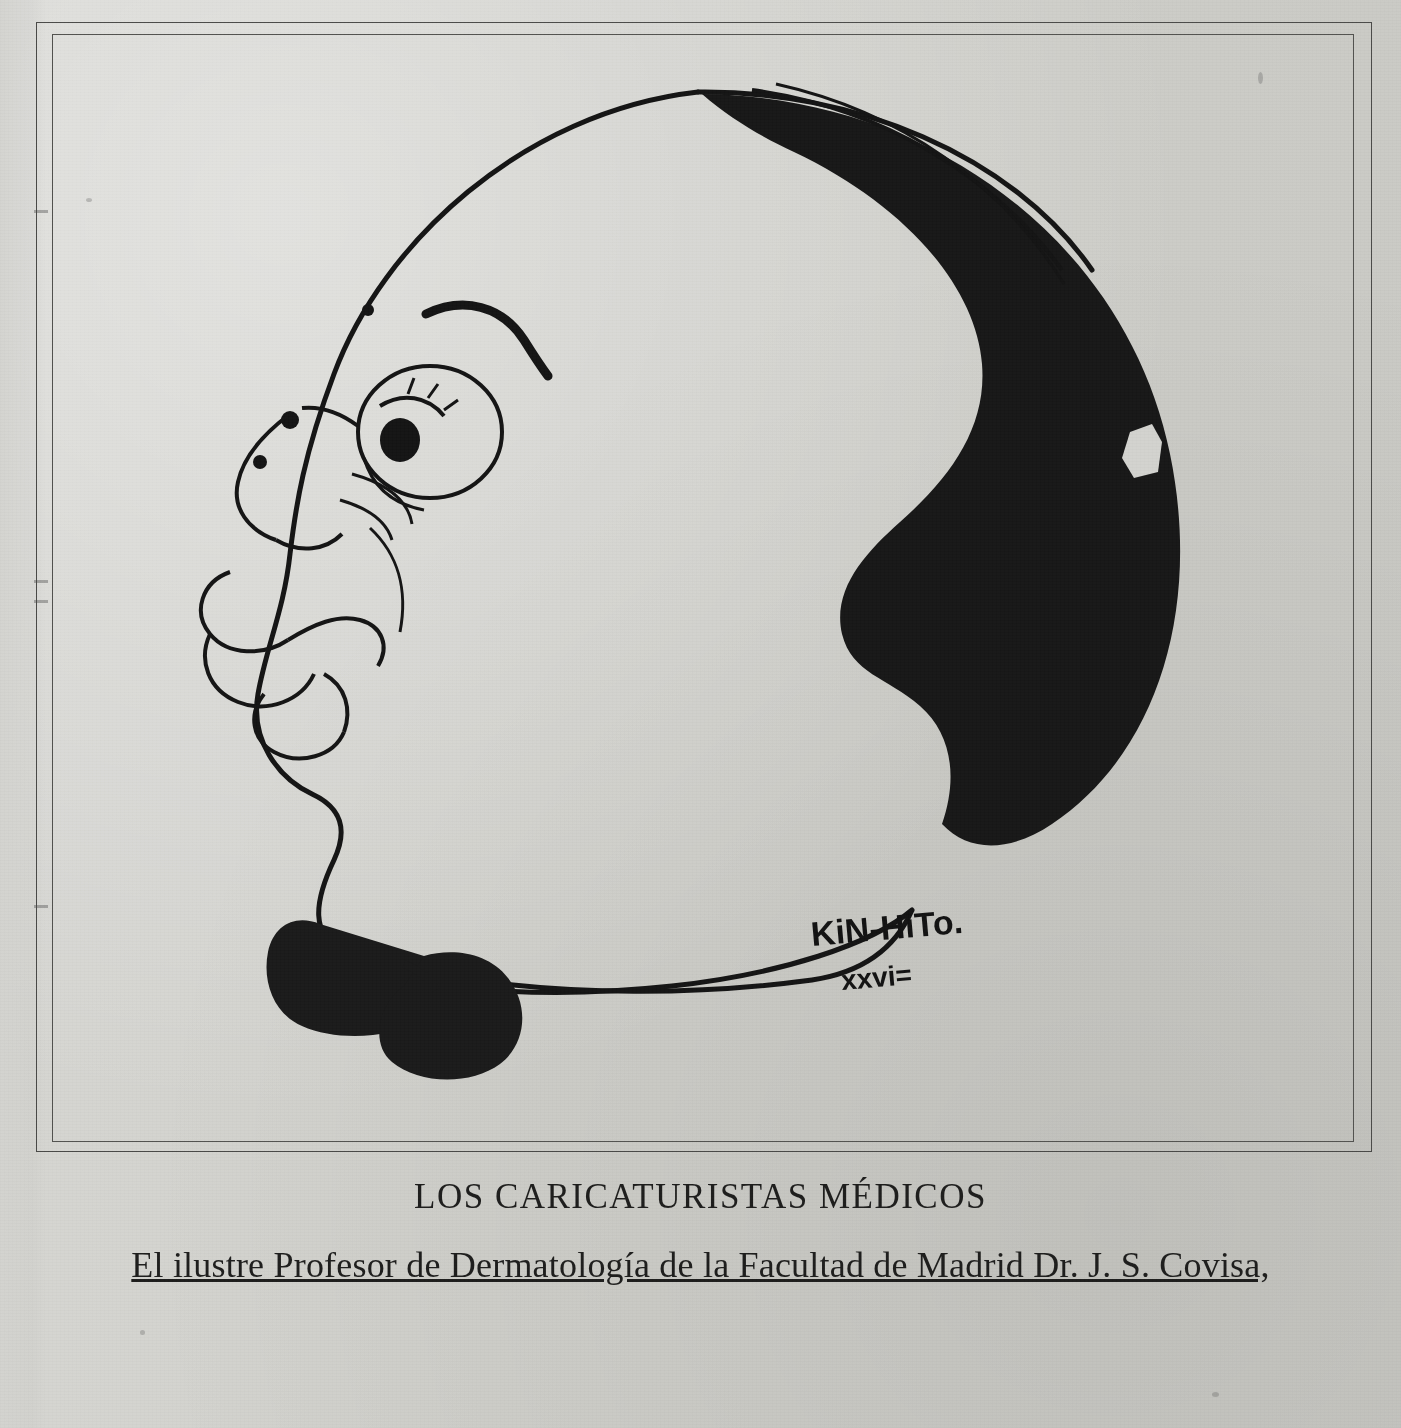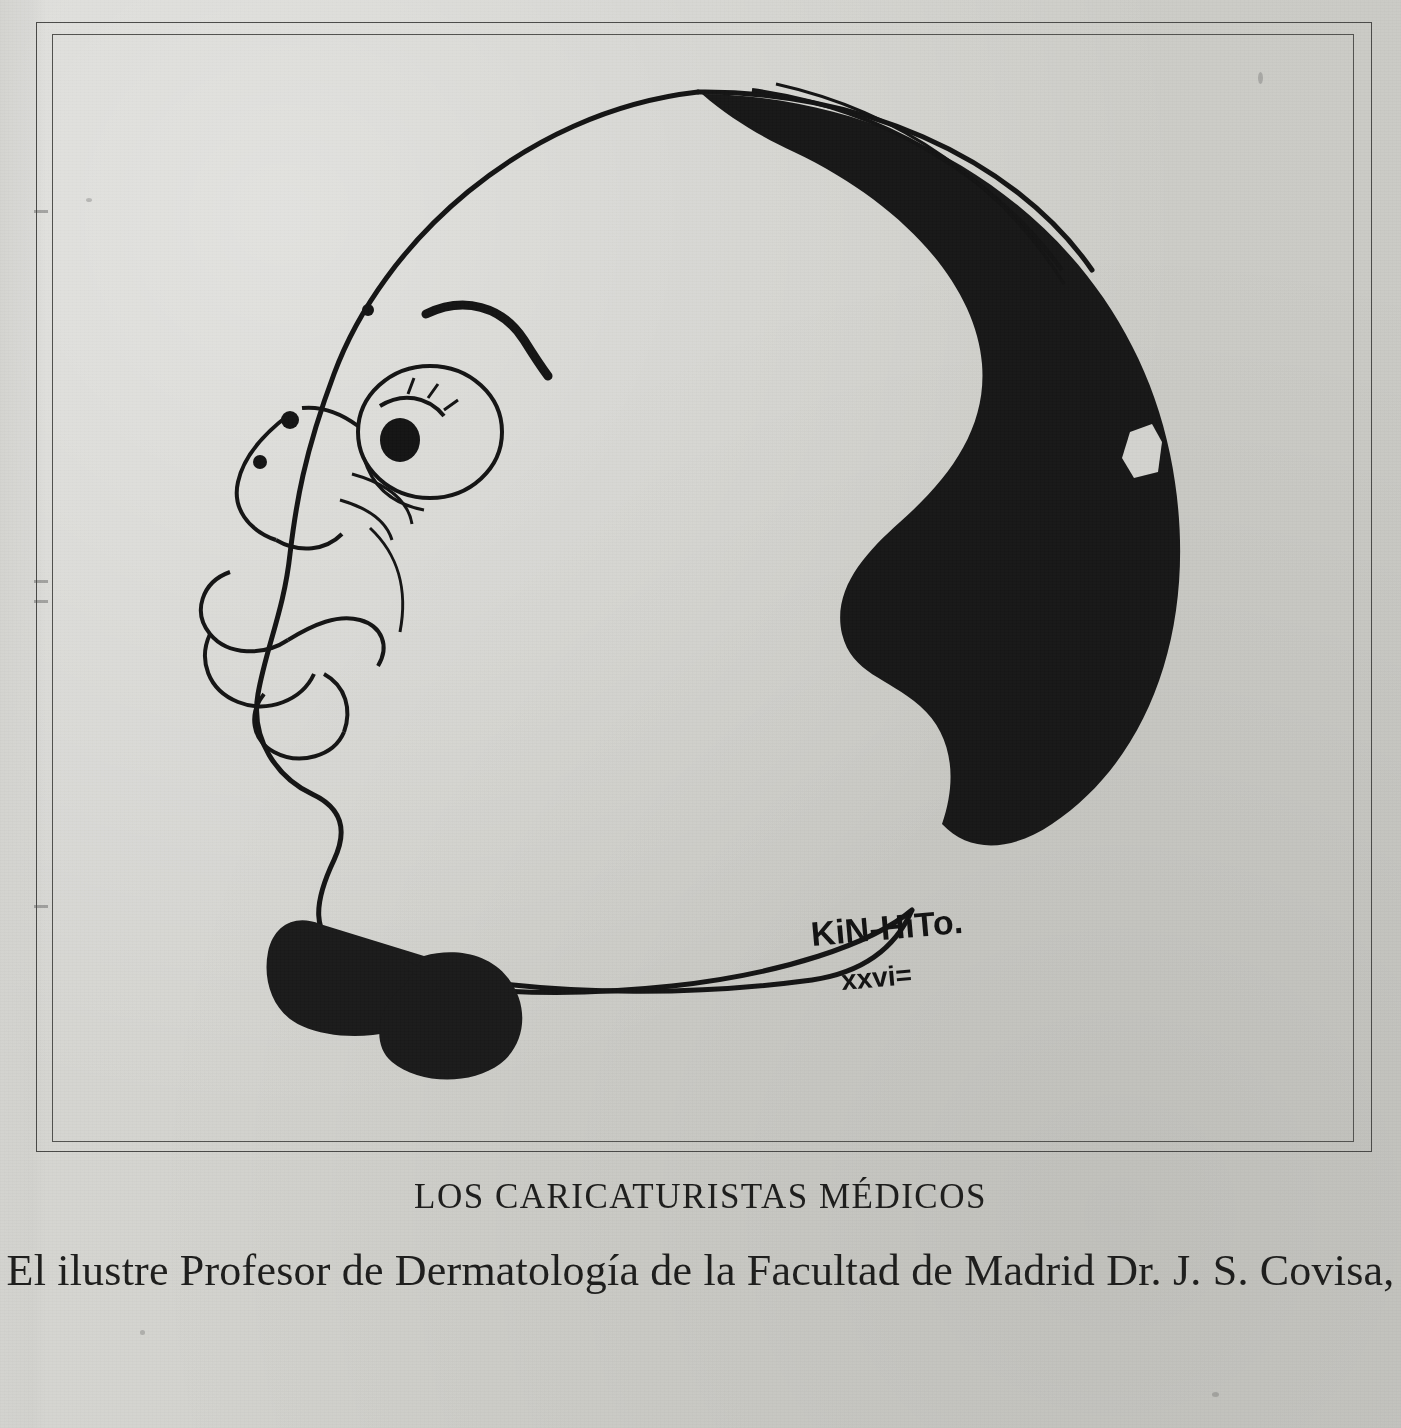--- a/index.html
+++ b/index.html
@@ -87,23 +87,24 @@
   }
   .caption-title {
     font-family: "Liberation Serif", serif;
     font-size: 35px;
     letter-spacing: 1.5px;
     line-height: 1.1;
     margin-bottom: 24px;
   }
   .caption-line1 {
     font-family: "Liberation Serif", serif;
-    font-size: 44px;
+    font-size: 36px;
     line-height: 1.35;
     letter-spacing: 0.2px;
+    text-decoration: underline;
   }
   .caption-line2 {
     font-family: "Liberation Serif", serif;
     font-size: 33px;
     line-height: 1.35;
     letter-spacing: 0.2px;
   }
   
   .speck {
     position: absolute;

